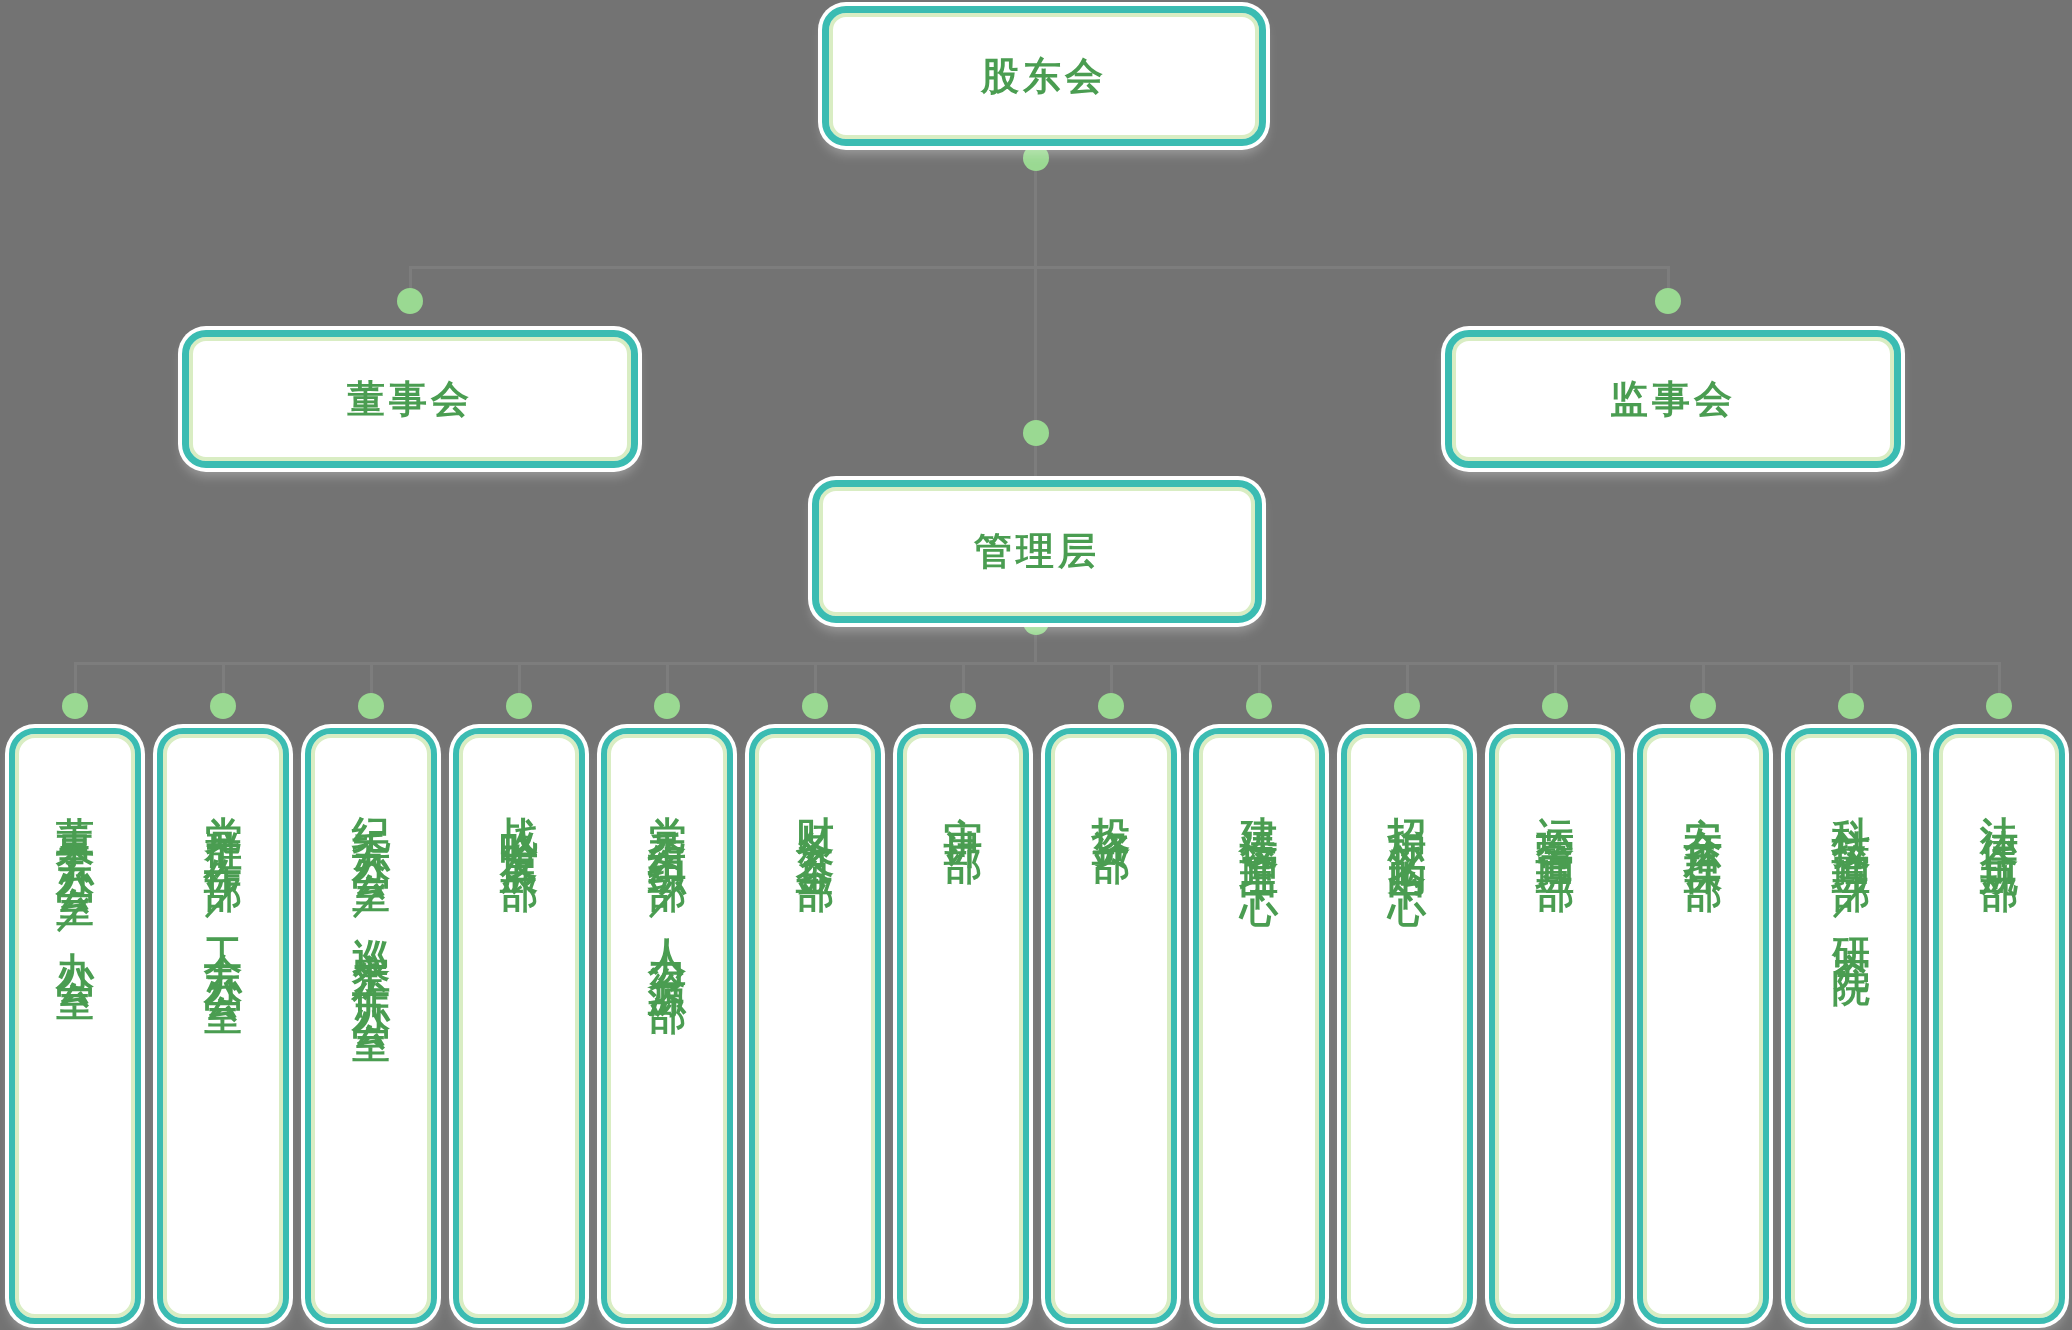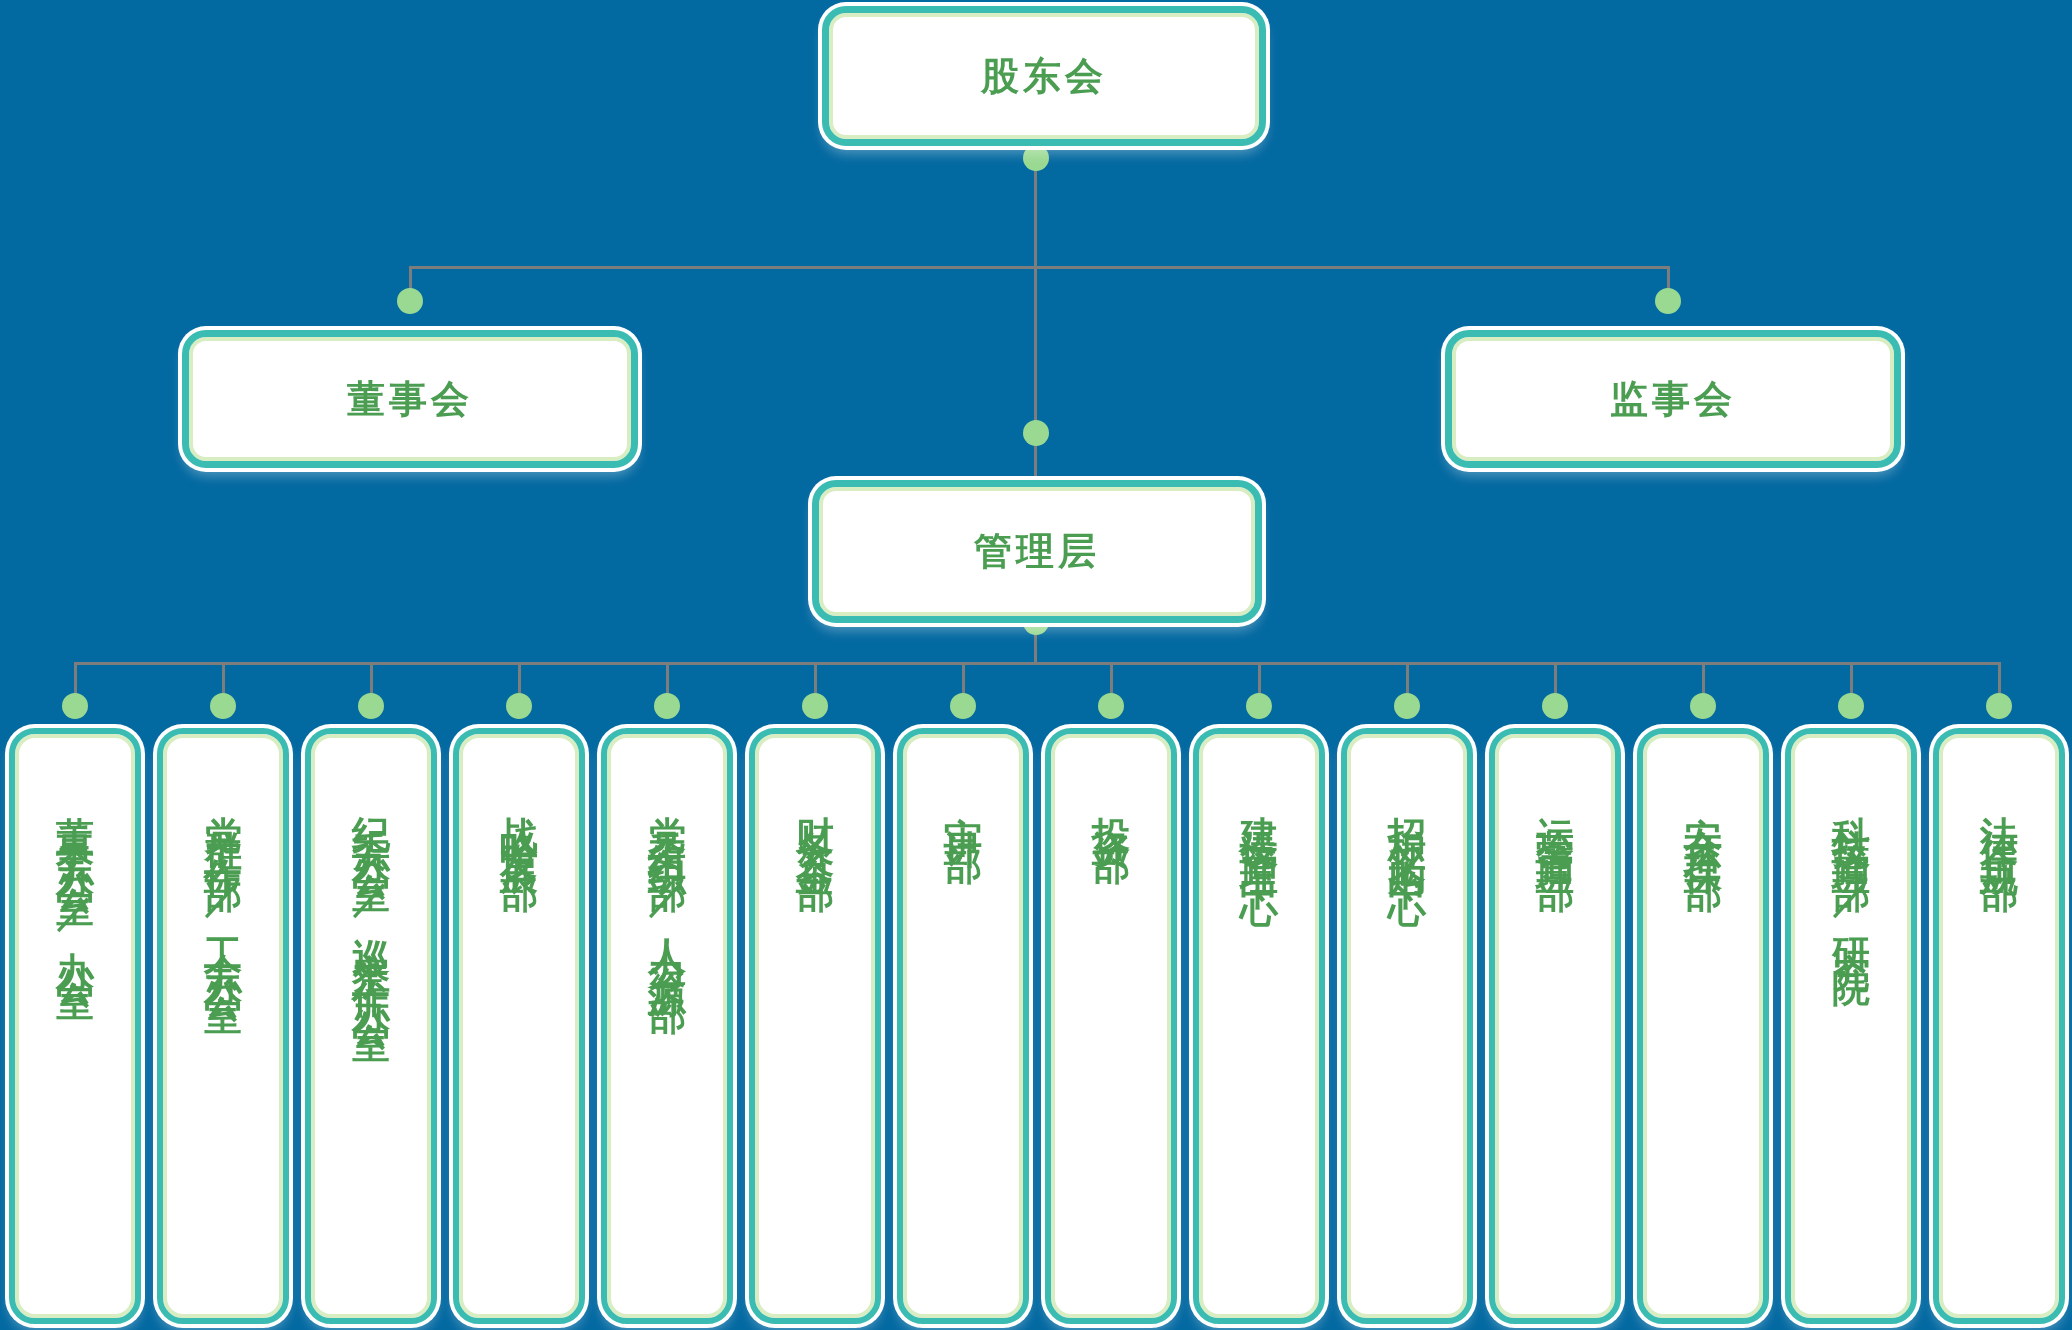--- a/index.html
+++ b/index.html
@@ -9,21 +9,21 @@
     --line: #7d7d7d;
     --inner-stroke: #d9edc3;
     --box-fill: #ffffff;
   }
   * { box-sizing: border-box; }
   html, body { margin: 0; padding: 0; background: #000; }
   .canvas {
     position: relative;
     width: 2072px;
     height: 1330px;
-    background: #0369a1;
+    background: #737373;
     overflow: hidden;
     font-family: "DejaVu Sans", sans-serif;
   }
 
   
   .line {
     position: absolute;
     background: var(--line);
     z-index: 1;
   }

